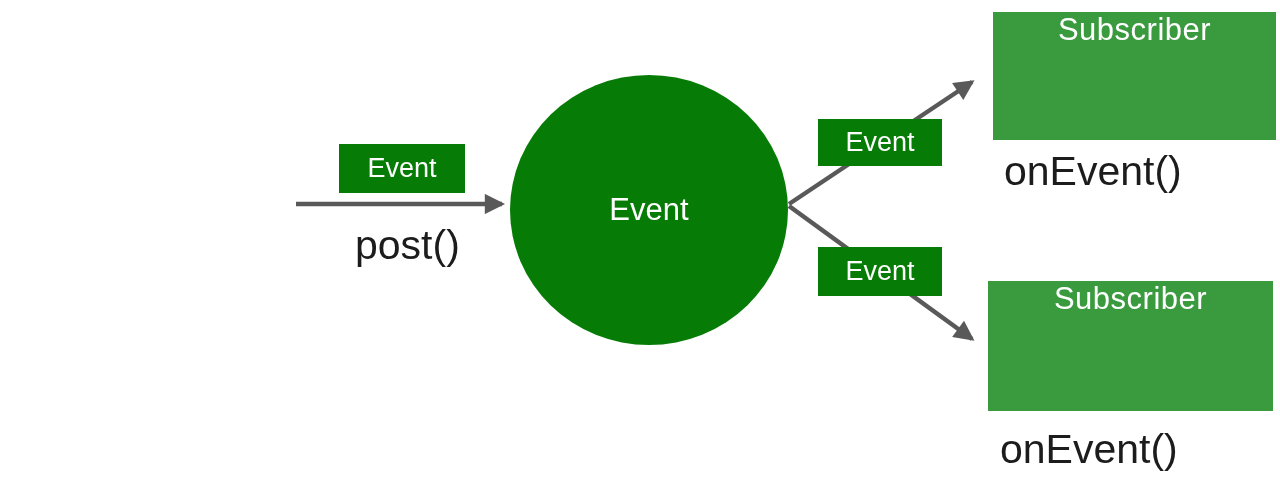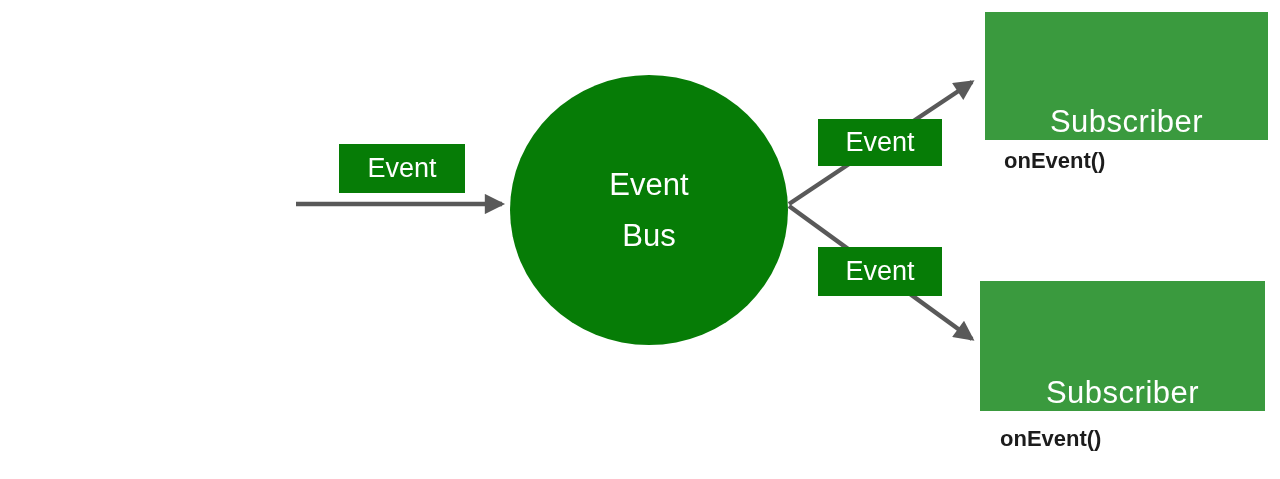--- a/index.html
+++ b/index.html
@@ -24,28 +24,29 @@
   }
   .arrow-layer {
     position: absolute;
     left: 0; top: 0;
     width: 1280px; height: 479px;
     z-index: 1;
   }
   .node {
     position: absolute;
     display: flex;
-    align-items: flex-end;
+    align-items: flex-start;
     justify-content: center;
     background: var(--node-green);
     color: var(--label-text);
     font-size: 31px;
     font-weight: 300;
     letter-spacing: 0.5px;
     z-index: 2;
+    margin-left: 8px;
   }
   .node.publisher   { left: 12px;  top: 140px; width: 284px; height: 126px; }
   .node.sub-top     { left: 985px; top: 12px;  width: 283px; height: 128px; }
   .node.sub-bottom  { left: 980px; top: 281px; width: 285px; height: 130px; }
   .bus {
     position: absolute;
     left: 510px; top: 75px;
     width: 278px; height: 270px;
     border-radius: 50%;
     background: var(--bus-green);
@@ -69,22 +70,22 @@
     font-size: 27px;
     font-weight: 300;
     z-index: 3;
   }
   .event-tag.pub    { left: 339px; top: 144px; width: 126px; height: 49px; }
   .event-tag.top    { left: 818px; top: 119px; width: 124px; height: 47px; }
   .event-tag.bottom { left: 818px; top: 247px; width: 124px; height: 49px; }
   .code-label {
     position: absolute;
     color: var(--code-text);
-    font-size: 22px;
-    font-weight: 700;
+    font-size: 41px;
+    font-weight: 400;
     z-index: 2;
     white-space: nowrap;
   }
   .code-label.post       { left: 355px;  top: 222px; width: 100px; text-align: center; }
   .code-label.onev-top   { left: 1004px; top: 148px; }
   .code-label.onev-bottom{ left: 1000px; top: 426px; }
 </style>
 </head>
 <body>
 
@@ -99,24 +100,24 @@
     <line x1="296" y1="204" x2="502" y2="204" stroke="#595959" stroke-width="4.5" marker-end="url(#arrowhead)"></line>
     <line x1="789" y1="204" x2="972" y2="82" stroke="#595959" stroke-width="4.5" marker-end="url(#arrowhead)"></line>
     <line x1="789" y1="206" x2="972" y2="339" stroke="#595959" stroke-width="4.5" marker-end="url(#arrowhead)"></line>
   </svg>
 
 
   <div class="event-tag pub">
     <span>Event</span>
   </div>
 
+  <div class="code-label post">post()</div>
 
   <div class="bus">
     <span>Event</span>
-    <span>Bus</span>
   </div>
 
   <div class="event-tag top">
     <span>Event</span>
   </div>
 
   <div class="event-tag bottom">
     <span>Event</span>
   </div>
 

